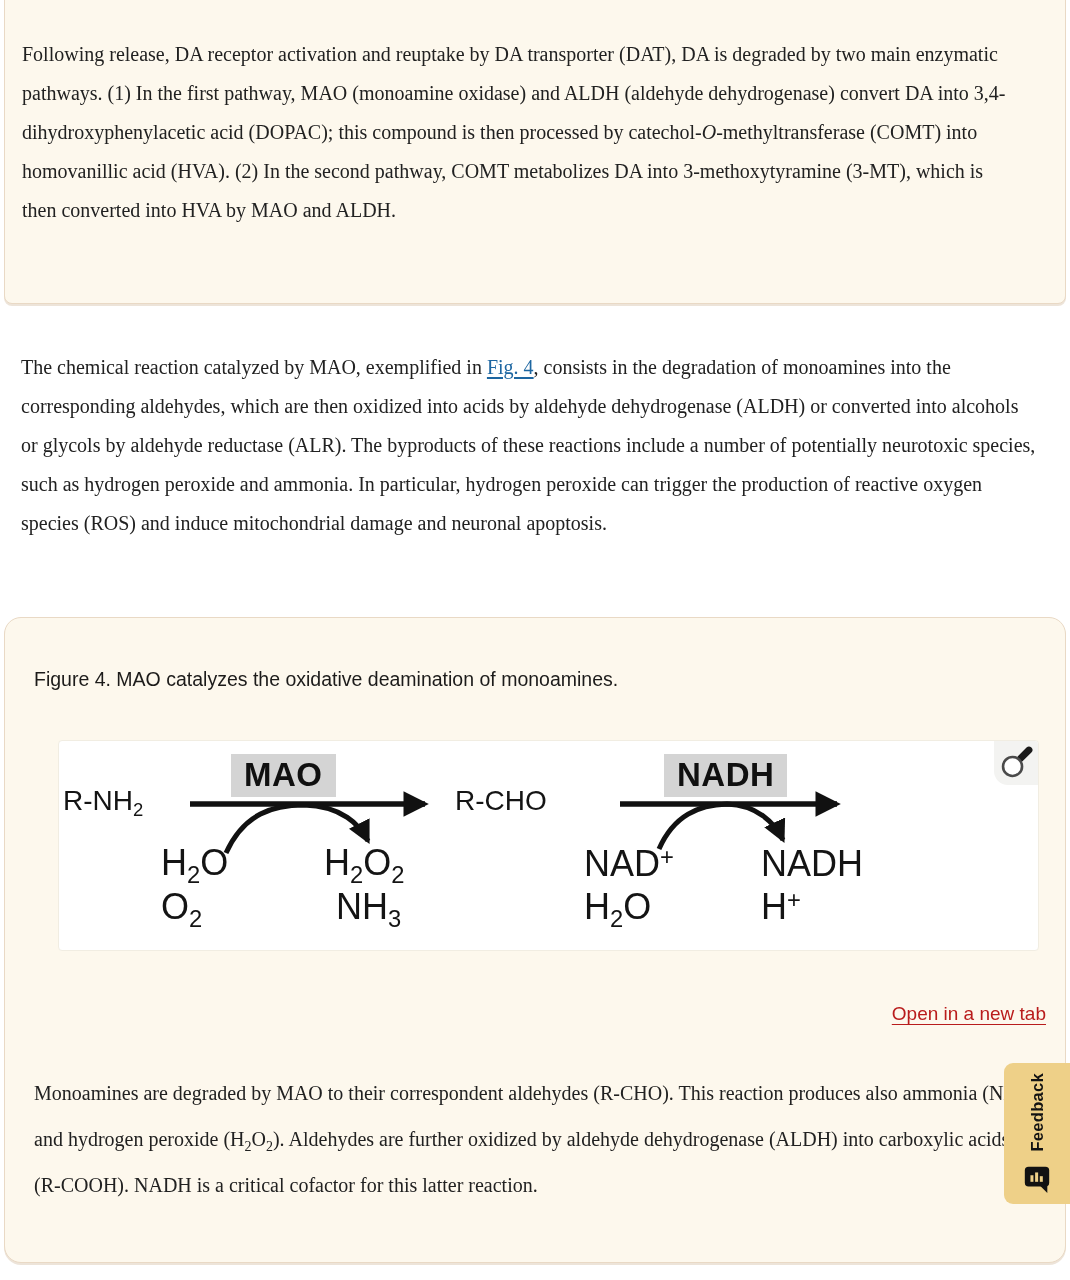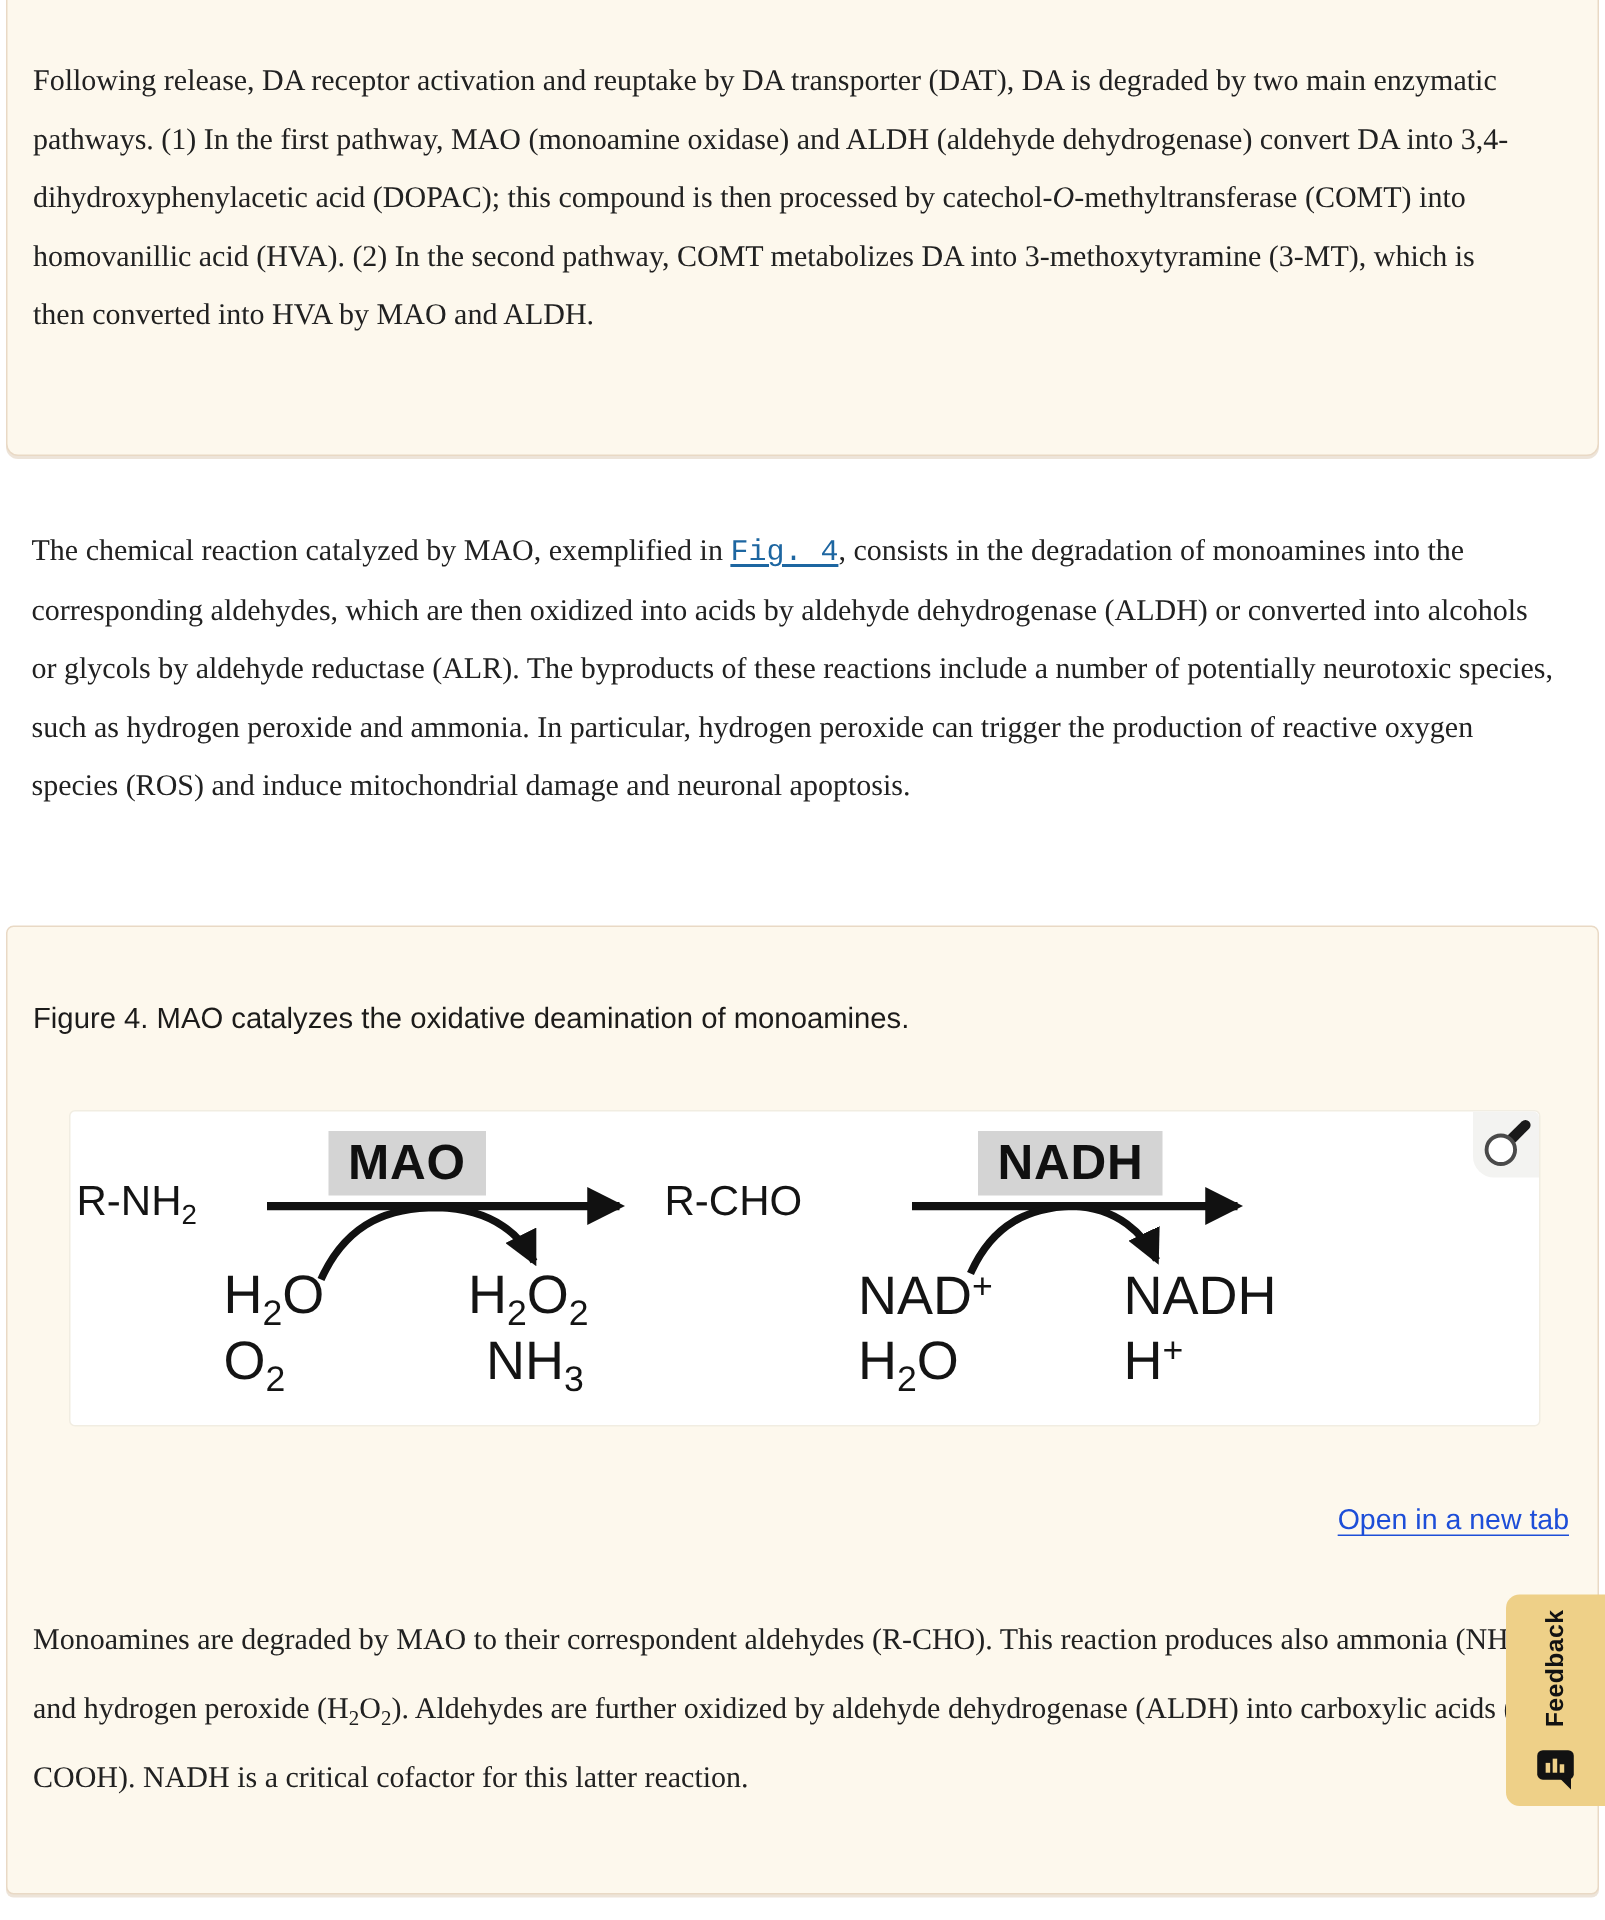--- a/index.html
+++ b/index.html
@@ -10,28 +10,29 @@
   .quote-box {
     position: absolute; left: 4px; right: 4px; top: -18px; height: 322px;
     background: #fdf8ed; border: 1.5px solid #e9d9c5; border-radius: 8px;
     box-shadow: 0 2px 0 rgba(222,205,185,0.55);
     padding: 52px 44px 0 17px;
   }
   .serif-para { font-size: 20px; line-height: 39px; color: #212121; }
 
   
   .body-para { position: absolute; left: 21px; top: 348px; width: 1019px; }
-  .inline-link { color: #1d66a1; text-decoration: underline; text-underline-offset: 3px; cursor: pointer; font-family: Liberation Mono, monospace; }
+  .inline-link { color: #1d66a1; text-decoration: underline; text-underline-offset: 3px; cursor: pointer; }
 
   
   .figure-box {
     position: absolute; left: 4px; right: 4px; top: 617px; height: 646px;
-    background: #fdf8ed; border: 1.5px solid #e9d9c5; border-radius: 5px;
+    background: #fdf8ed; border: 1.5px solid #e9d9c5; border-radius: 17px;
     box-shadow: 0 2px 0 rgba(222,205,185,0.55);
     padding-top: 46px;
+    padding-left: 12px;
   }
   .figure-title {
     font-family: "Liberation Sans", sans-serif;
     font-size: 19.5px; line-height: 30px; color: #1c1b1a;
     padding: 0 17px; font-weight: 400;
   }
 
   .figure-image {
     position: relative; margin: 46px 0 0 41px; width: 981px; height: 211px;
     background: #ffffff; border-radius: 4px; border: 1px solid #f1ede2;
@@ -49,21 +50,21 @@
   }
   .magnifier-btn {
     position: absolute; top: 0; right: 0; width: 44px; height: 44px;
     background: #f3f3f1; border-bottom-left-radius: 14px; border-top-right-radius: 4px;
     display: flex; align-items: center; justify-content: center; cursor: pointer;
   }
 
   .open-link-row { margin-top: 52px; text-align: right; padding-right: 19px; }
   .open-link {
     font-family: "Liberation Sans", sans-serif; font-size: 19px;
-    color: #1d4ed8; text-decoration: underline; text-underline-offset: 4px; cursor: pointer; margin-top: 14px;
+    color: #b91c1c; text-decoration: underline; text-underline-offset: 4px; cursor: pointer; margin-top: 14px;
   }
 
   .figure-caption { margin-top: 49px; padding: 0 26px 0 17px; }
   .figure-caption sub { font-size: .7em; }
 
   
   .feedback-btn {
     position: absolute; top: 1063px; right: 0; width: 66px; height: 141px;
     background: #eed088; border-radius: 9px 0 0 9px; z-index: 5;
     display: flex; flex-direction: column; align-items: center; justify-content: center;

